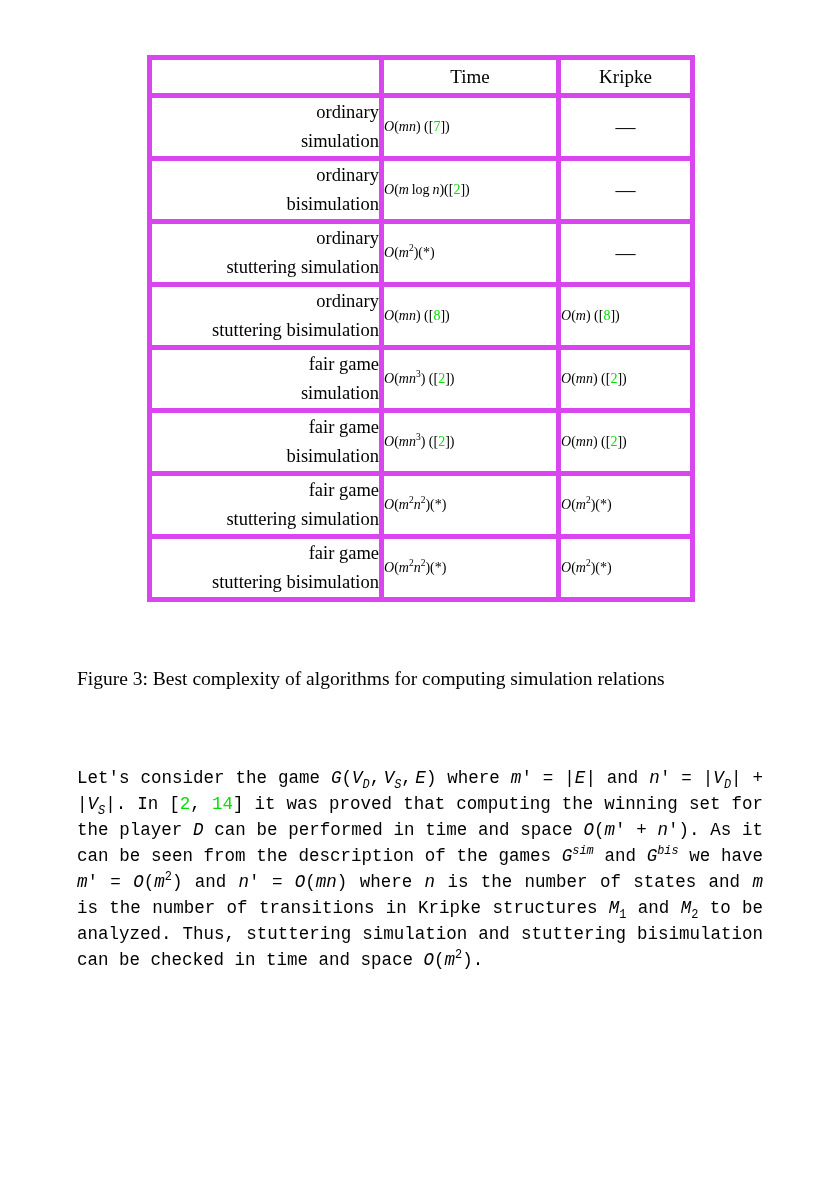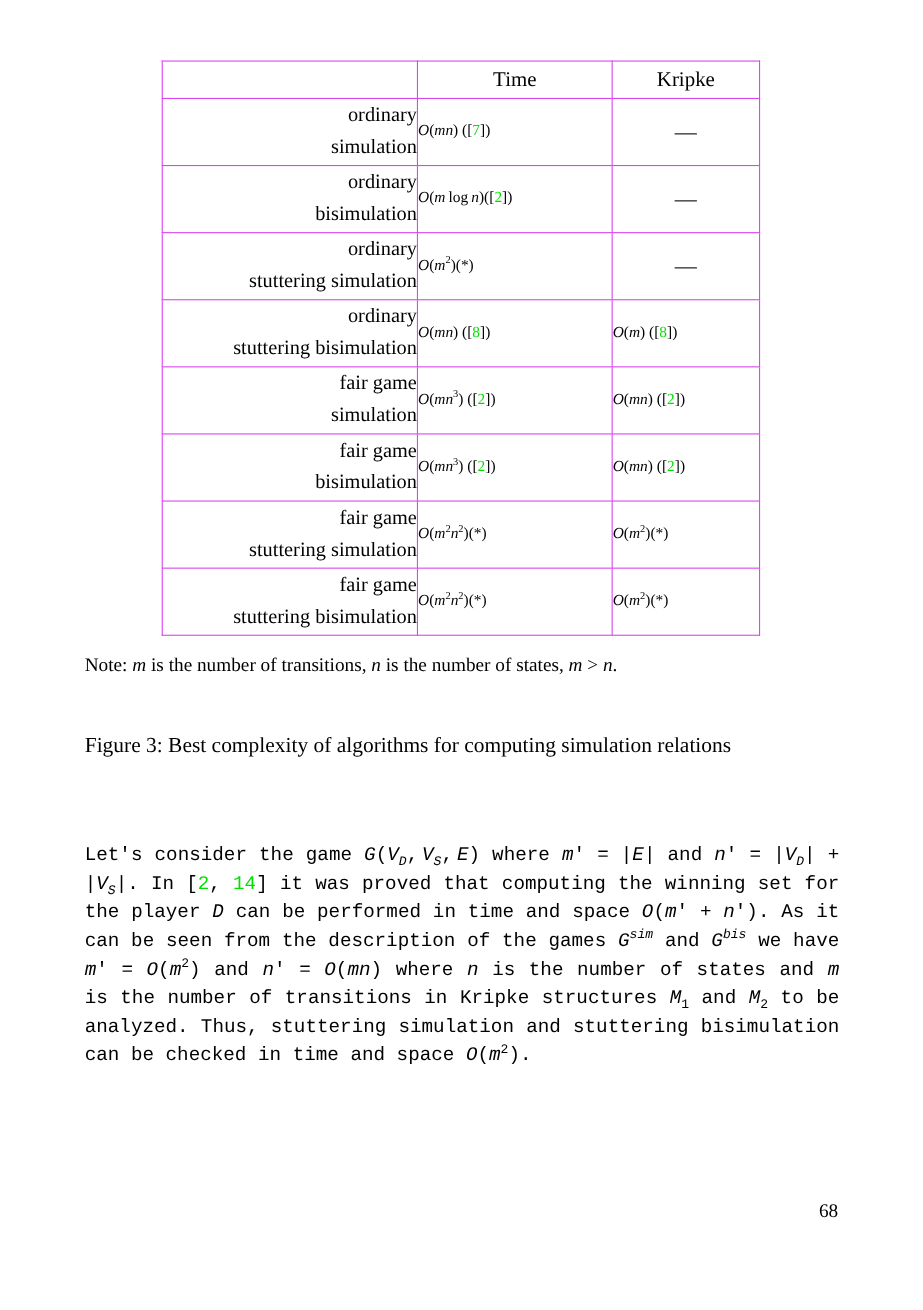--- a/index.html
+++ b/index.html
@@ -27,21 +27,21 @@
     left: 147px;
     top: 55px;
     width: 543px;
   }
   table.complexity {
     border-collapse: collapse;
     width: 543px;
     table-layout: fixed;
   }
   table.complexity td, table.complexity th {
-    border: 1px solid #d946ef;
+    border: 5px solid #d946ef;
     padding: 0;
     font-weight: normal;
     vertical-align: middle;
   }
   col.c-label { width: 232px; }
   col.c-time  { width: 177px; }
   col.c-space { width: 134px; }
 
   .hdr-cell {
     height: 33px;
@@ -262,26 +262,24 @@
           <td class="math-cell">
             <span class="mi">O</span>(<span class="mi">m</span><span class="supn">2</span>)(*)
           </td>
         </tr>
 
       </tbody>
     </table>
   </div>
 
   <div class="notes">
-    <div>Note: <span class="mi">m</span> is the number of transitions, <span class="mi">n</span> is the number of states, <span class="mi">m</span> &gt; <span class="mi">n</span>.</div>
   </div>
 
   <div class="caption">
     Figure <span>3</span>: Best complexity of algorithms for computing simulation relations
   </div>
 
   <div class="body-text">
     <p class="tight">Let's consider the game <span class="mi">G</span>(<span class="mi">V</span><span class="sub">D</span>, <span class="mi">V</span><span class="sub">S</span>, <span class="mi">E</span>) where <span class="mi">m</span>′ = |<span class="mi">E</span>| and <span class="mi">n</span>′ = |<span class="mi">V</span><span class="sub">D</span>| + |<span class="mi">V</span><span class="sub">S</span>|. In [<span class="cite">2</span>,&nbsp;<span class="cite">14</span>] it was proved that computing the winning set for the player <span class="mi">D</span> can be performed in time and space <span class="mi">O</span>(<span class="mi">m</span>′ + <span class="mi">n</span>′). As it can be seen from the description of the games <span class="mi">G</span><span class="sup">sim</span> and <span class="mi">G</span><span class="sup">bis</span> we have <span class="mi">m</span>′ = <span class="mi">O</span>(<span class="mi">m</span><span class="supn">2</span>) and <span class="mi">n</span>′ = <span class="mi">O</span>(<span class="mi">mn</span>) where <span class="mi">n</span> is the number of states and <span class="mi">m</span> is the number of transitions in Kripke structures <span class="mi">M</span><span class="subn">1</span> and <span class="mi">M</span><span class="subn">2</span> to be analyzed. Thus, stuttering simulation and stuttering bisimulation can be checked in time and space <span class="mi">O</span>(<span class="mi">m</span><span class="supn">2</span>).</p>
   </div>
 
-  <div class="page-number">68</div>
 
 </div>
 
 </body></html>

